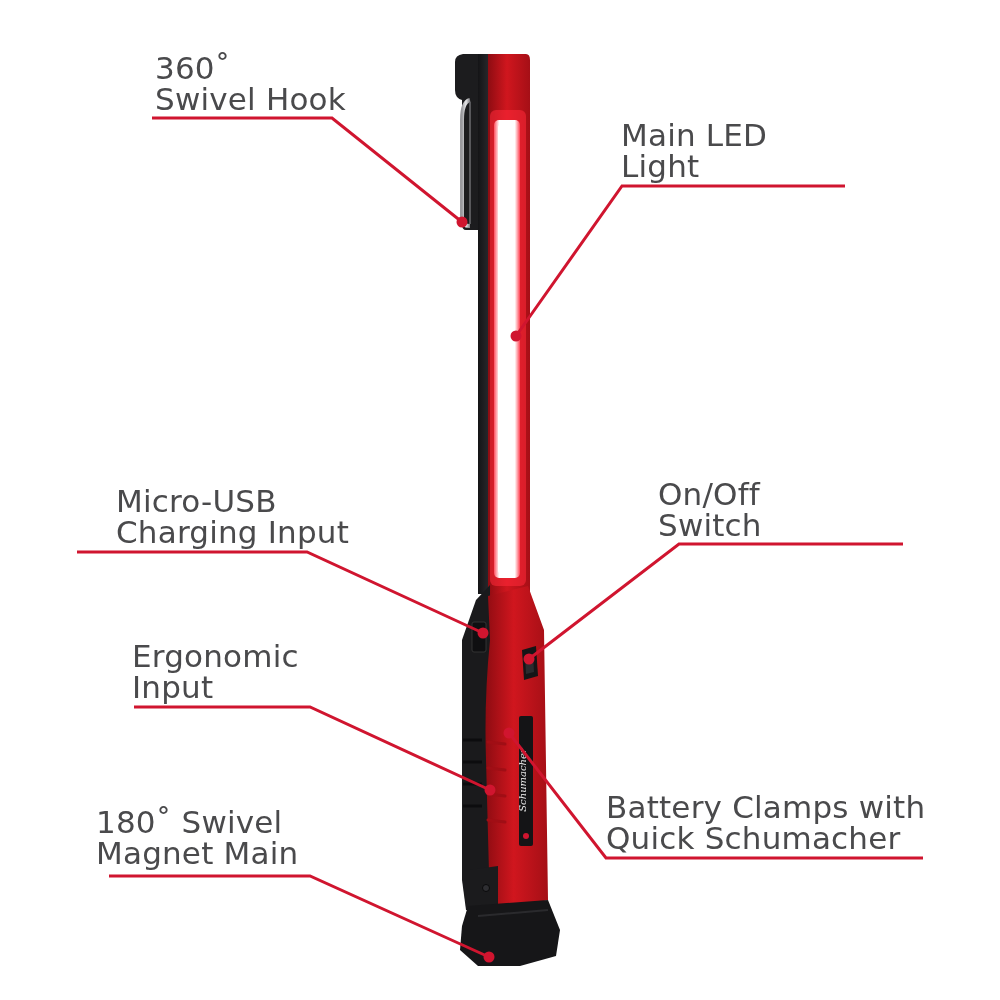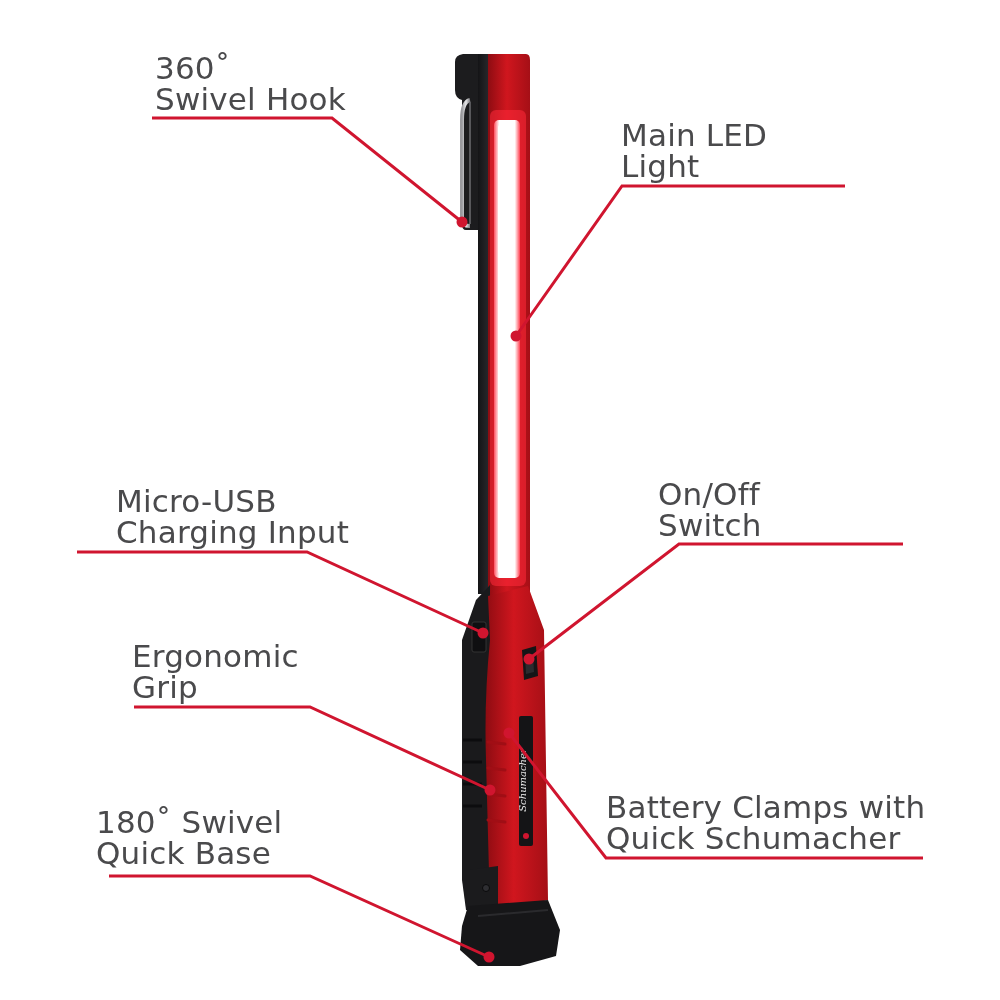--- a/index.html
+++ b/index.html
@@ -140,26 +140,26 @@
     <span>Charging Input</span>
   </div>
 
   <div class="label" style="left:658px; top:479px;">
     <span>On/Off</span>
     <span>Switch</span>
   </div>
 
   <div class="label" style="left:132px; top:641px;">
     <span>Ergonomic</span>
-    <span>Grip</span>
+    <span>Input</span>
   </div>
 
   <div class="label" style="left:606px; top:792px;">
     <span>Battery Clamps with</span>
     <span>Quick Schumacher</span>
   </div>
 
   <div class="label" style="left:96px; top:807px;">
     <span>180˚ Swivel</span>
-    <span>Quick Base</span>
+    <span>Magnet Main</span>
   </div>
 
 </div>
 
 </body></html>

